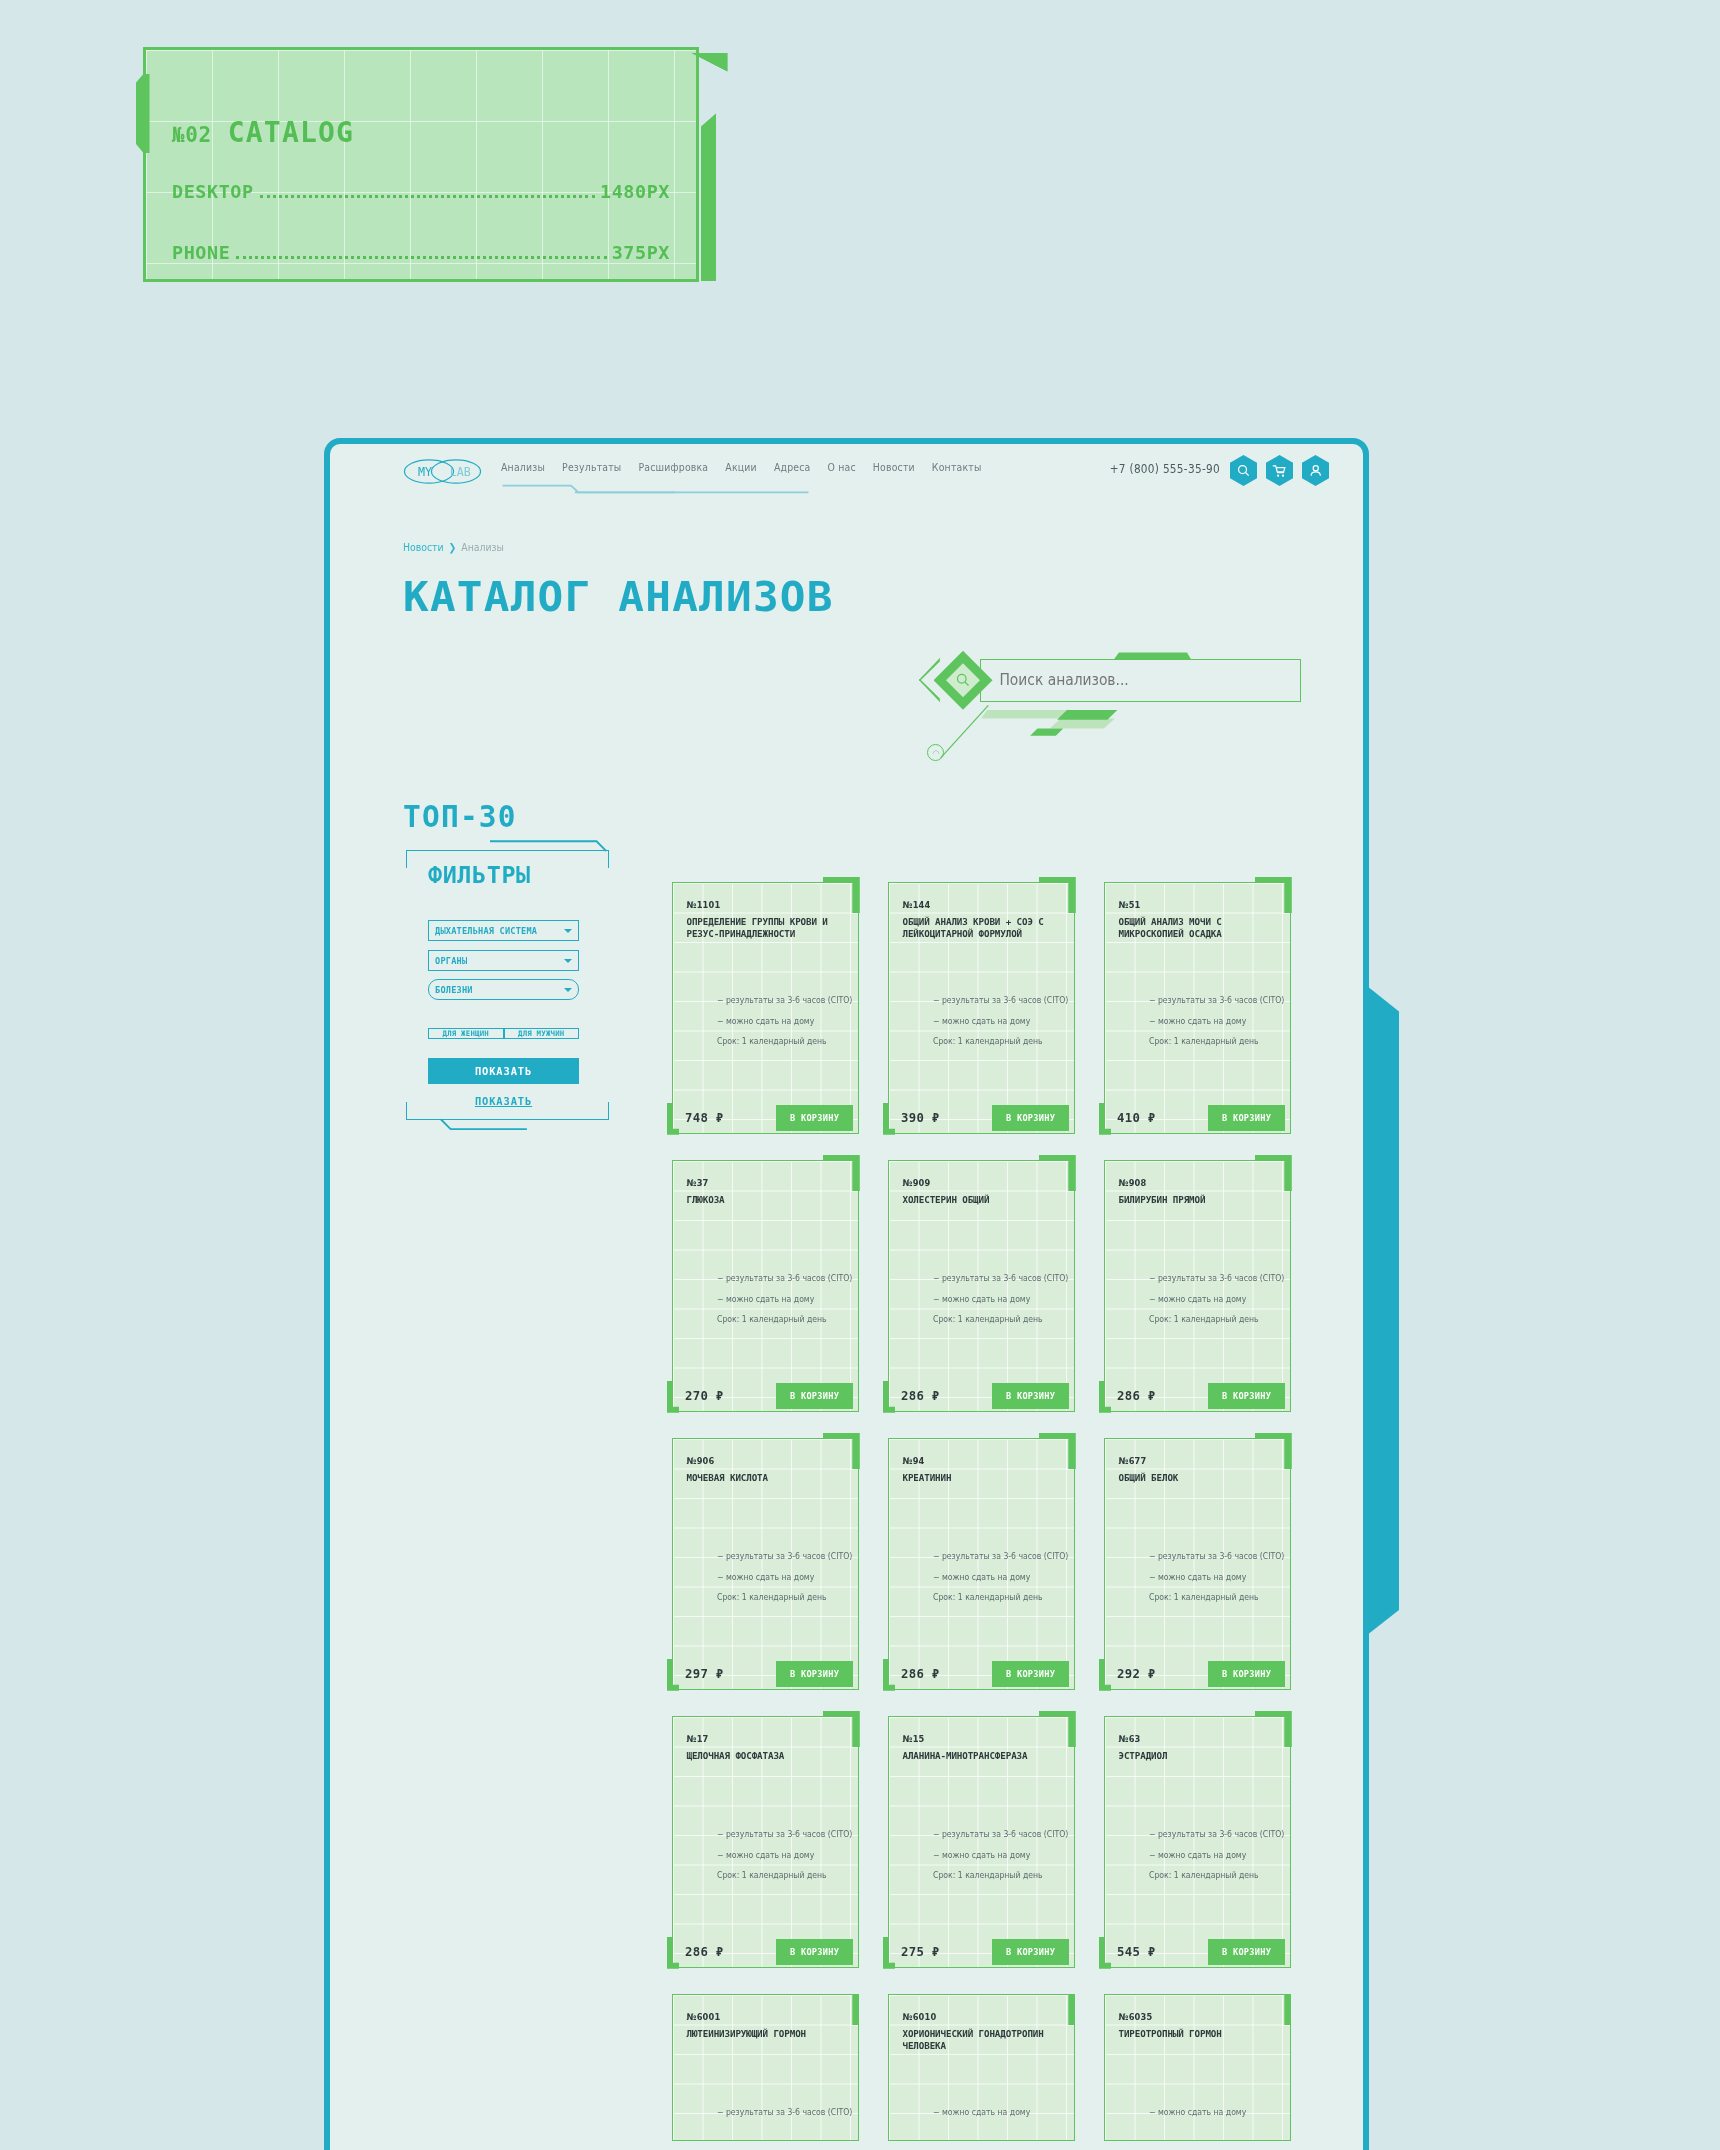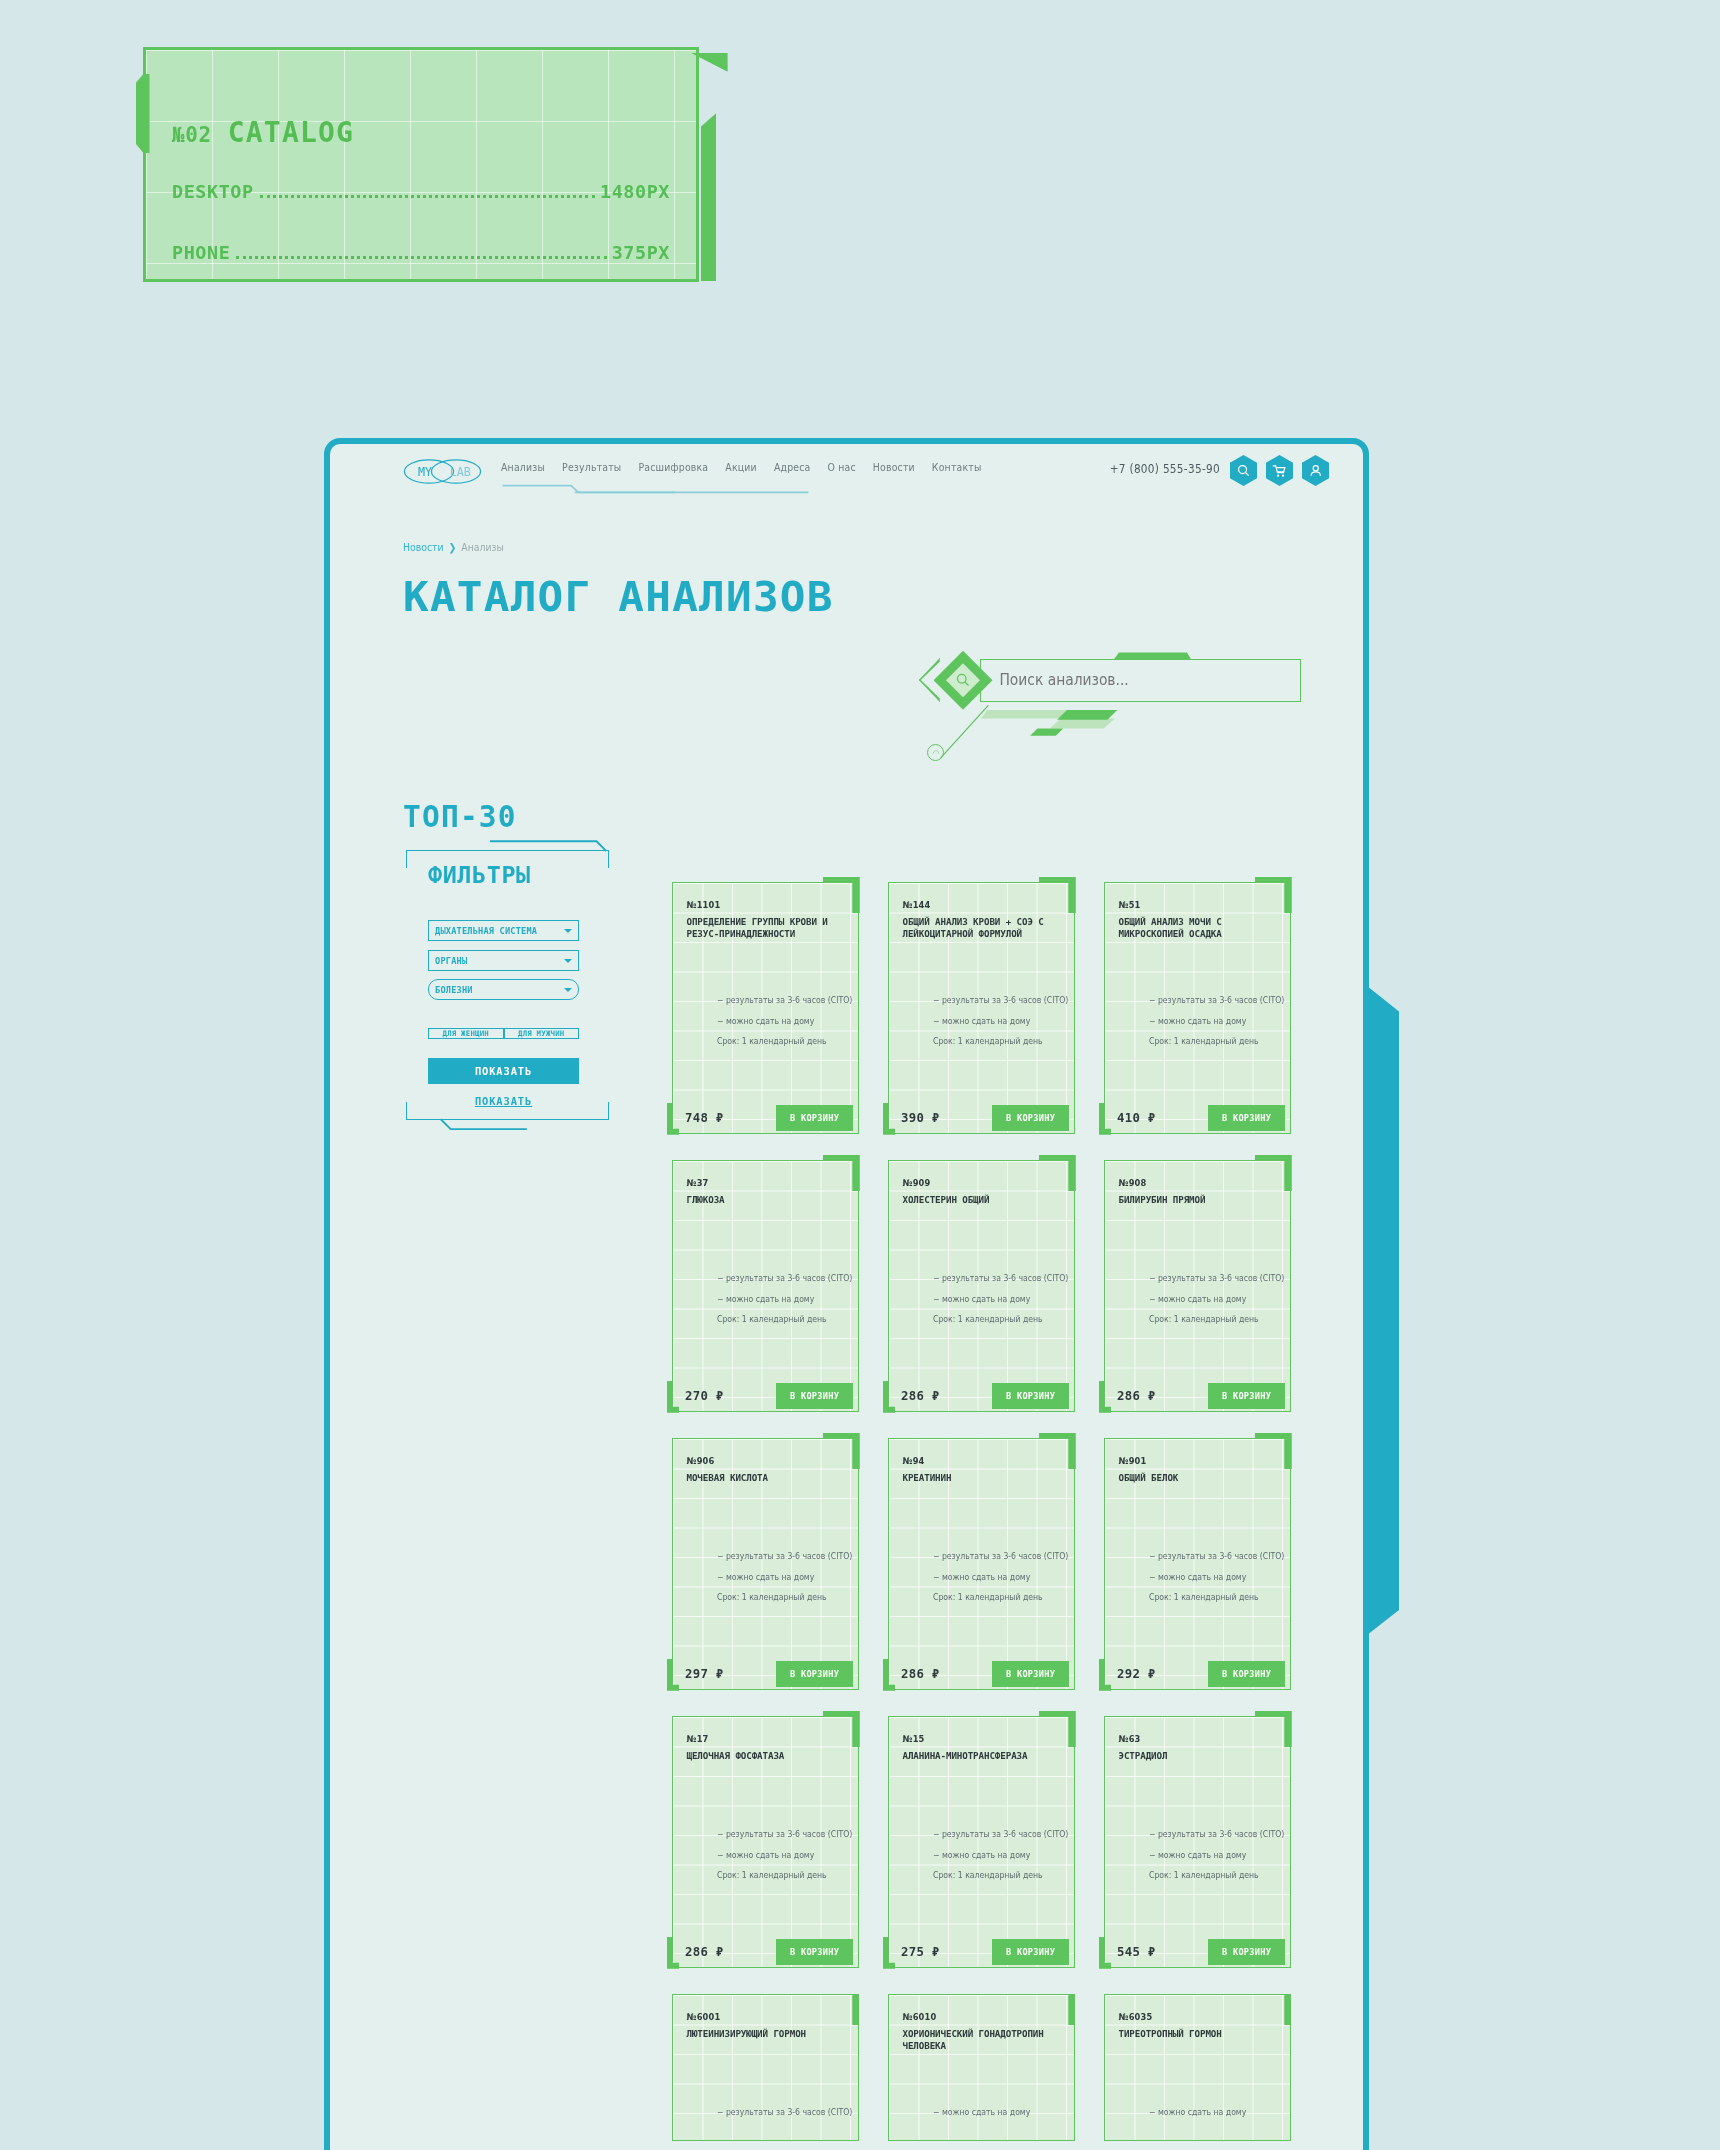--- a/index.html
+++ b/index.html
@@ -551,21 +551,21 @@
           <div class="c-term">Срок: 1 календарный день</div>
         </div>
         <div class="c-foot">
           <div class="c-price">286 ₽</div>
           <button class="c-cart">В КОРЗИНУ</button>
         </div>
       </div>
       <div class="card">
         <div class="acc-tr"></div>
         <div class="acc-bl"></div>
-        <div class="c-num">№901</div>
+        <div class="c-num">№677</div>
         <div class="c-title">ОБЩИЙ БЕЛОК</div>
         <div class="c-feats">
           <div class="c-feat">− результаты за 3-6 часов (CITO)</div>
           <div class="c-feat">− можно сдать на дому</div>
           <div class="c-term">Срок: 1 календарный день</div>
         </div>
         <div class="c-foot">
           <div class="c-price">292 ₽</div>
           <button class="c-cart">В КОРЗИНУ</button>
         </div>

